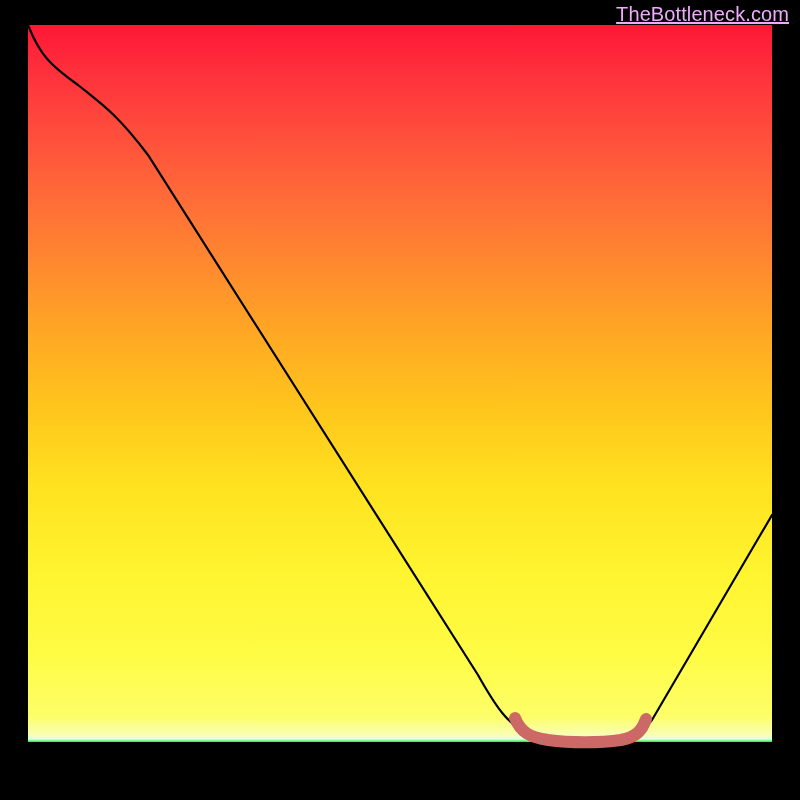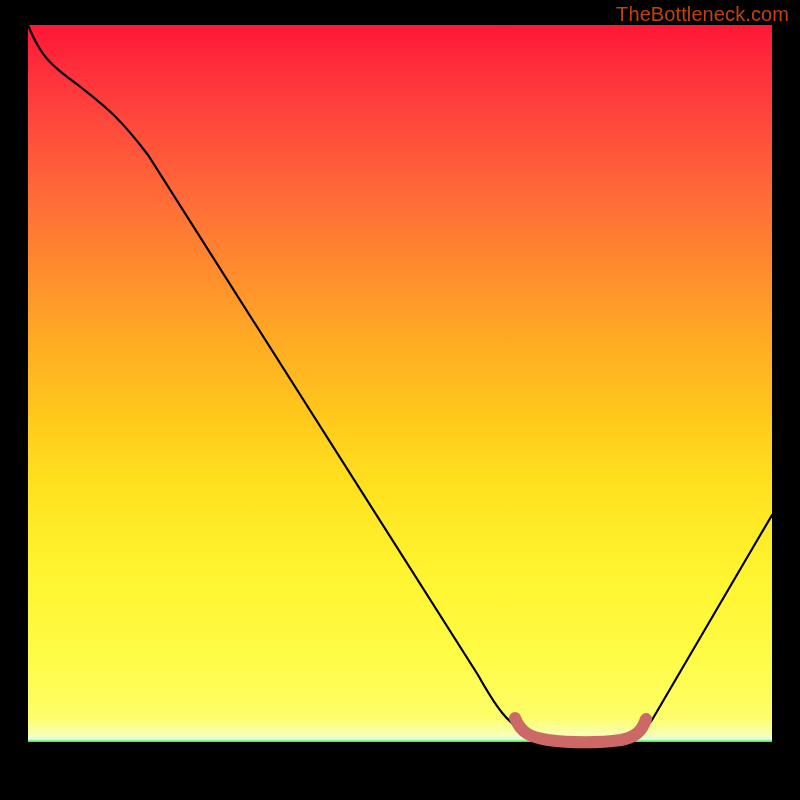--- a/index.html
+++ b/index.html
@@ -45,24 +45,25 @@
     position: absolute;
     left: 0;
     top: 0;
     width: 744px;
     height: 750px;
   }
   .watermark {
     position: absolute;
     right: 11px;
     top: 3px;
-    color: #c2410c;
+    color: #f0abfc;
     font-family: Arial, Helvetica, sans-serif;
     font-size: 20px;
     letter-spacing: 0.1px;
+    text-decoration: underline;
   }
 </style>
 </head>
 <body>
 
 <div class="frame">
   <div class="gradient"></div>
   <svg class="curve-svg" viewBox="0 0 744 750" preserveAspectRatio="none">
     <path d="M 0 0
              C 12 30, 22 40, 50 60

